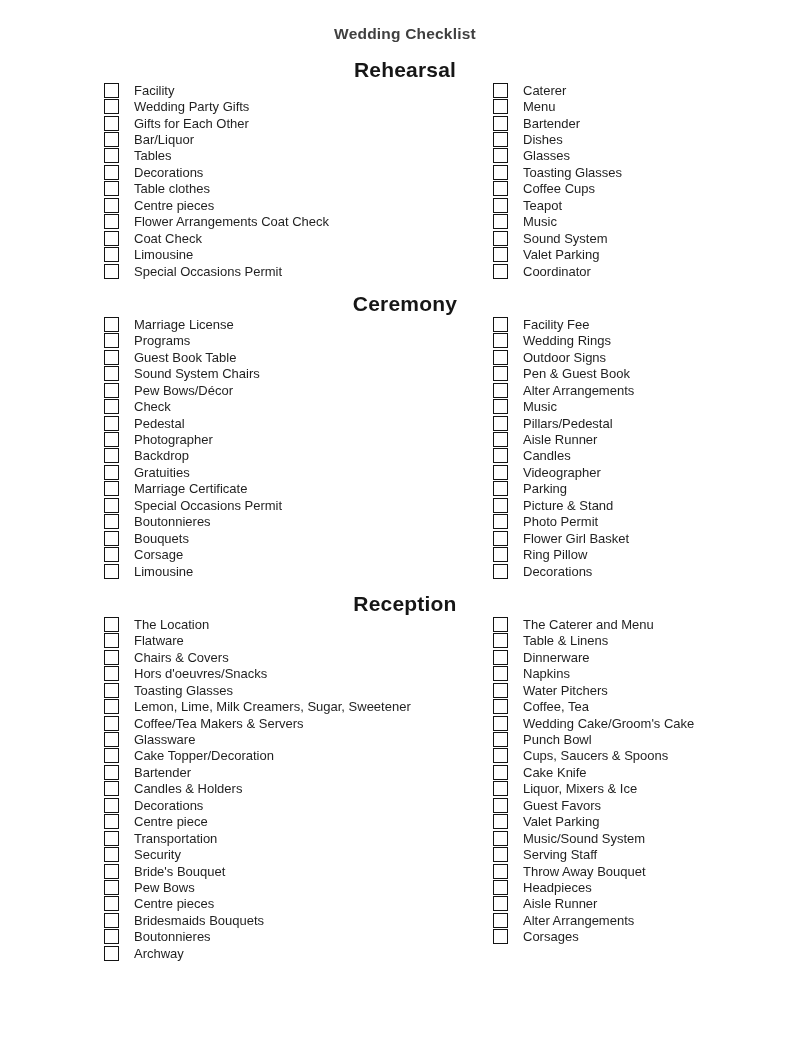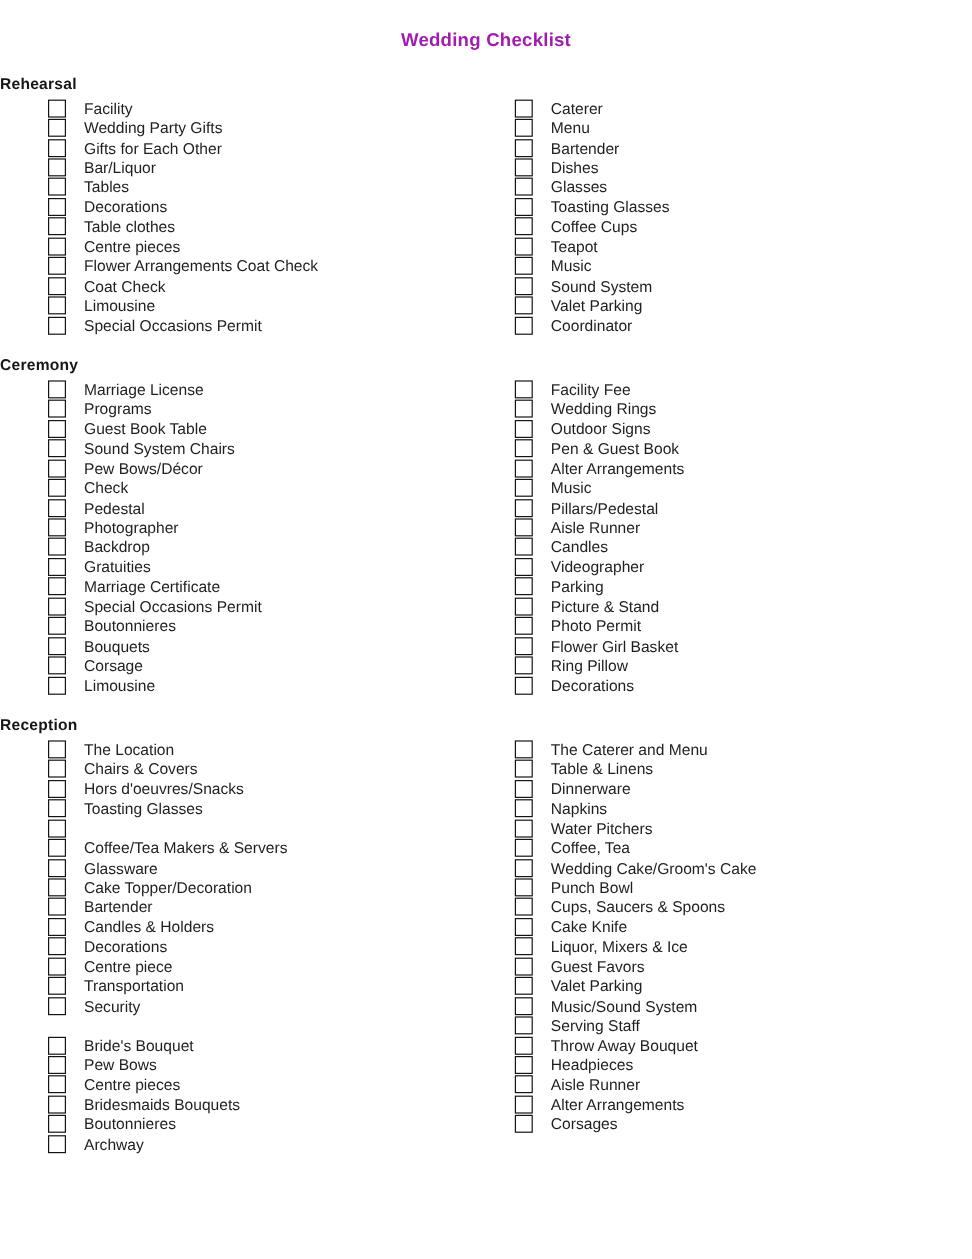--- a/index.html
+++ b/index.html
@@ -18,39 +18,39 @@
     width: 810px;
     height: 1049px;
     position: relative;
   }
   .page-title {
     padding-top: 26px;
     text-align: center;
     font-size: 15.5px;
     font-weight: bold;
     line-height: 16px;
-    color: #a21caf;
+    color: #404040;
     letter-spacing: 0.2px;
   }
   .section-heading {
-    text-align: left;
-    font-size: 13px;
+    text-align: center;
+    font-size: 21px;
     font-weight: bold;
     line-height: 16px;
     color: #161616;
     margin-top: 17px;
     margin-bottom: 4px;
     letter-spacing: 0.2px;
   }
   .section:first-child .section-heading {
     margin-top: 20px;
   }
   .section-columns {
     display: flex;
-    padding-left: 40px;
+    padding-left: 104px;
   }
   .col-left {
     width: 389px;
     flex: none;
   }
   .col-right {
     flex: 1;
   }
   .check-row {
     display: flex;
@@ -324,32 +324,37 @@
       <section class="section">
         <div class="section-heading">Reception</div>
         <div class="section-columns">
           <div class="col col-left">
             <div class="check-row">
               <span class="checkbox"></span>
               <span class="check-label">The Location</span>
             </div>
             <div class="check-row">
               <span class="checkbox"></span>
+              <span class="check-label">Flatware</span>
+            </div>
+            <div class="check-row">
+              <span class="checkbox"></span>
               <span class="check-label">Chairs &amp; Covers</span>
             </div>
             <div class="check-row">
               <span class="checkbox"></span>
               <span class="check-label">Hors d'oeuvres/Snacks</span>
             </div>
             <div class="check-row">
               <span class="checkbox"></span>
               <span class="check-label">Toasting Glasses</span>
             </div>
             <div class="check-row">
               <span class="checkbox"></span>
+              <span class="check-label">Lemon, Lime, Milk Creamers, Sugar, Sweetener</span>
             </div>
             <div class="check-row">
               <span class="checkbox"></span>
               <span class="check-label">Coffee/Tea Makers &amp; Servers</span>
             </div>
             <div class="check-row">
               <span class="checkbox"></span>
               <span class="check-label">Glassware</span>
             </div>
             <div class="check-row">

